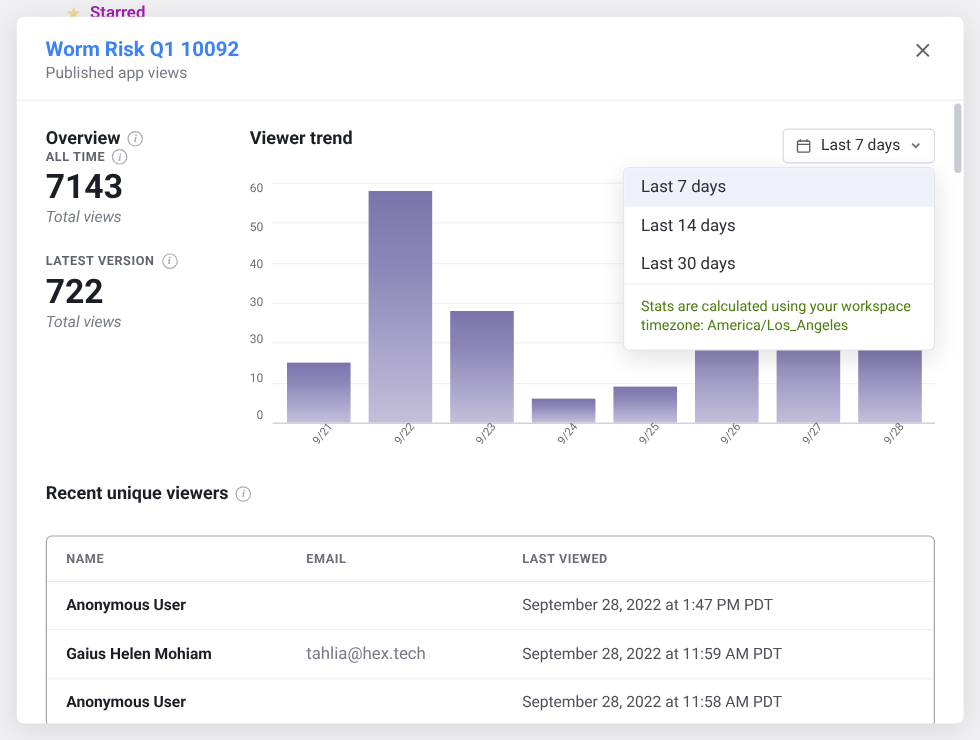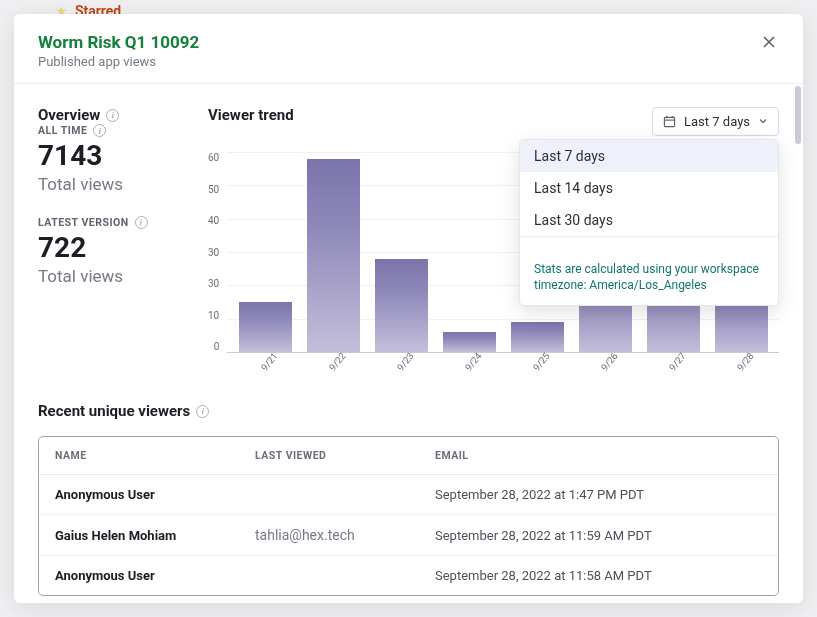--- a/index.html
+++ b/index.html
@@ -8,21 +8,21 @@
       background: #f0f0f2;
       width: 817px;
       height: 617px;
       overflow: hidden;
       position: relative;
     }
     .backdrop-text {
       position: absolute;
       top: 3px;
       left: 75px;
-      color: #c2410c;
+      color: #a21caf;
       font-size: 14px;
       font-weight: 600;
     }
     .star-bg {
       position: absolute;
       top: 3px;
       left: 55px;
       color: #e8d890;
       font-size: 14px;
     }
@@ -42,21 +42,21 @@
     .modal-header {
       padding: 18px 24px 14px 24px;
       border-bottom: 1px solid #edeef1;
       display: flex;
       justify-content: space-between;
       align-items: flex-start;
     }
     .modal-title {
       font-size: 17px;
       font-weight: 700;
-      color: #15803d;
+      color: #3b82f6;
     }
     .modal-subtitle {
       font-size: 13px;
       color: #767a85;
       margin-top: 2px;
     }
     .close-btn {
       cursor: pointer;
       color: #5b5e67;
       width: 20px; height: 20px;
@@ -112,23 +112,24 @@
       gap: 6px;
       margin-bottom: 4px;
     }
     .stat-value {
       font-size: 28px;
       font-weight: 700;
       color: #1b1e24;
       line-height: 1.1;
     }
     .stat-caption {
-      font-size: 17px;
+      font-size: 13px;
       color: #767a85;
       margin-top: 2px;
+      font-style: italic;
     }
     .chart-col {
       flex: 1;
       position: relative;
     }
     .chart-header {
       display: flex;
       justify-content: space-between;
       align-items: center;
       margin-bottom: 16px;
@@ -169,23 +170,23 @@
     .dropdown-option {
       padding: 8px 14px;
       font-size: 14px;
       color: #2c2f37;
       cursor: pointer;
     }
     .dropdown-option.selected {
       background: #eef1fa;
     }
     .dropdown-footer {
-      padding: 24px 14px 11px 14px;
+      padding: 10px 14px 11px 14px;
       font-size: 12px;
-      color: #0f766e;
+      color: #4d7c0f;
       border-top: 1px solid #eceef2;
       line-height: 1.4;
     }
     .chart-area {
       display: flex;
       height: 220px;
     }
     .y-axis {
       display: flex;
       flex-direction: column;
@@ -238,21 +239,21 @@
       transform-origin: top center;
     }
     .recent-section { margin-bottom: 20px; }
     .recent-heading {
       font-size: 15px;
       font-weight: 700;
       color: #1b1e24;
       display: flex;
       align-items: center;
       gap: 6px;
-      margin-bottom: 16px;
+      margin-bottom: 26px;
     }
     .viewer-table {
       width: 100%;
       border: 1px solid #a3a3a3;
       border-radius: 5px;
       overflow: hidden;
     }
     .viewer-head, .viewer-row {
       display: grid;
       grid-template-columns: 200px 180px 1fr;
@@ -431,22 +432,22 @@
     </div>
 
     <div class="recent-section">
       <div class="recent-heading">
         <span>Recent unique viewers</span>
         <span class="info-icon">i</span>
       </div>
       <div class="viewer-table">
         <div class="viewer-head">
           <div>NAME</div>
+          <div>EMAIL</div>
           <div>LAST VIEWED</div>
-          <div>EMAIL</div>
         </div>
         <div id="viewer-rows">
             <div class="viewer-row">
               <div class="viewer-name">Anonymous User</div>
               <div class="viewer-email"></div>
               <div class="viewer-time">September 28, 2022 at 1:47 PM PDT</div>
             </div>
             <div class="viewer-row">
               <div class="viewer-name">Gaius Helen Mohiam</div>
               <div class="viewer-email">tahlia@hex.tech</div>

